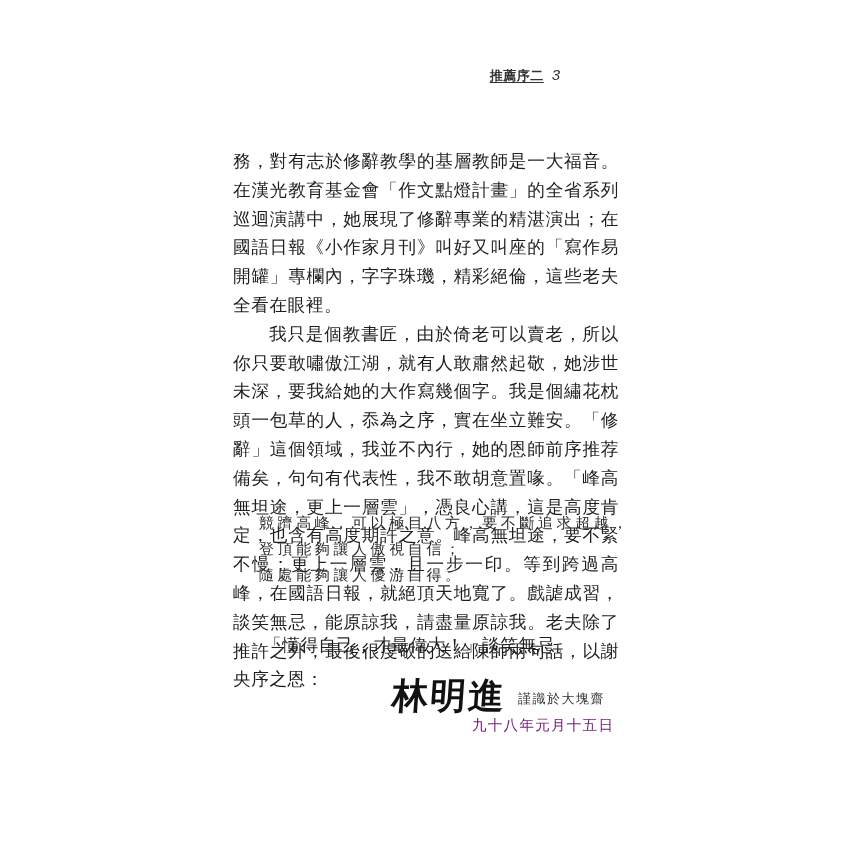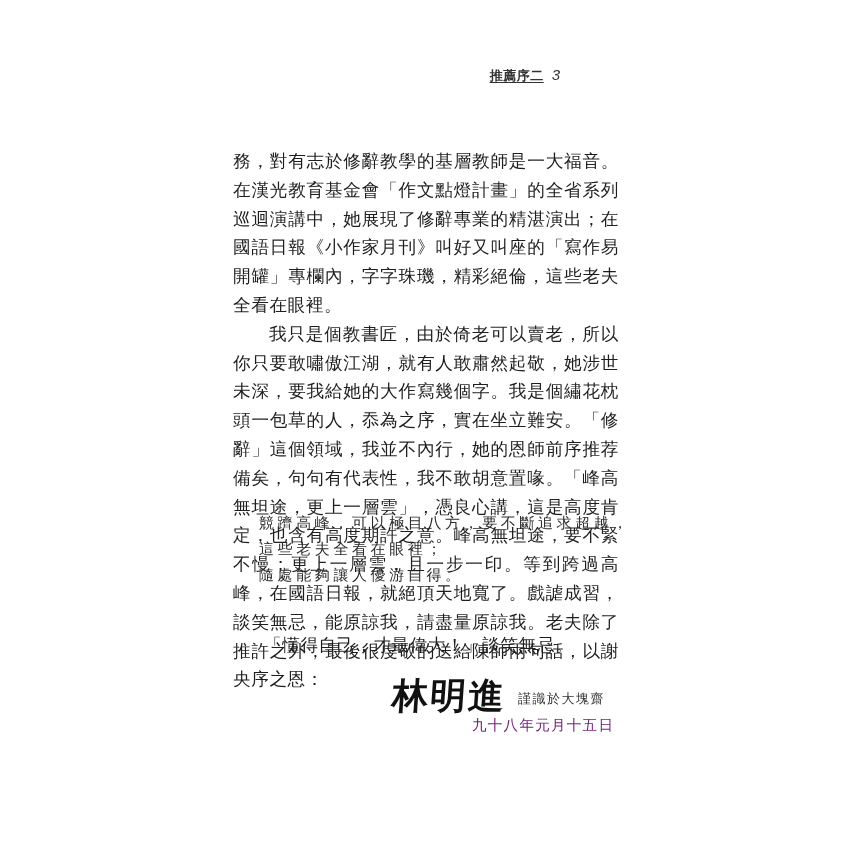--- a/index.html
+++ b/index.html
@@ -122,21 +122,21 @@
     <span class="pnum">3</span>
   </div>
 
   <div class="body-text">
     <p>務，對有志於修辭教學的基層教師是一大福音。在漢光教育基金會「作文點燈計畫」的全省系列巡迴演講中，她展現了修辭專業的精湛演出；在國語日報《小作家月刊》叫好又叫座的「寫作易開罐」專欄內，字字珠璣，精彩絕倫，這些老夫全看在眼裡。</p>
     <p class="indent">我只是個教書匠，由於倚老可以賣老，所以你只要敢嘯傲江湖，就有人敢肅然起敬，她涉世未深，要我給她的大作寫幾個字。我是個繡花枕頭一包草的人，忝為之序，實在坐立難安。「修辭」這個領域，我並不內行，她的恩師前序推荐備矣，句句有代表性，我不敢胡意置喙。「峰高無坦途，更上一層雲」，憑良心講，這是高度肯定，也含有高度期許之意。峰高無坦途，要不緊不慢；更上一層雲，且一步一印。等到跨過高峰，在國語日報，就絕頂天地寬了。戲謔成習，談笑無忌，能原諒我，請盡量原諒我。老夫除了推許之外，最後很虔敬的送給陳師兩句話，以謝央序之恩：</p>
   </div>
 
   <div class="poem">
     <div>競躋高峰，可以極目八方，要不斷追求超越，</div>
-    <div>這些老夫全看在眼裡；</div>
+    <div>登頂能夠讓人傲視自信；</div>
     <div>隨處能夠讓人優游自得。</div>
   </div>
 
   <div class="closing-quote">「懂得自己，才最偉大！」談笑無忌。</div>
 
   <div class="signature">林明進</div>
   <div class="sign-note">謹識於大塊齋</div>
   <div class="sign-date">九十八年元月十五日</div>
 
 </div>

